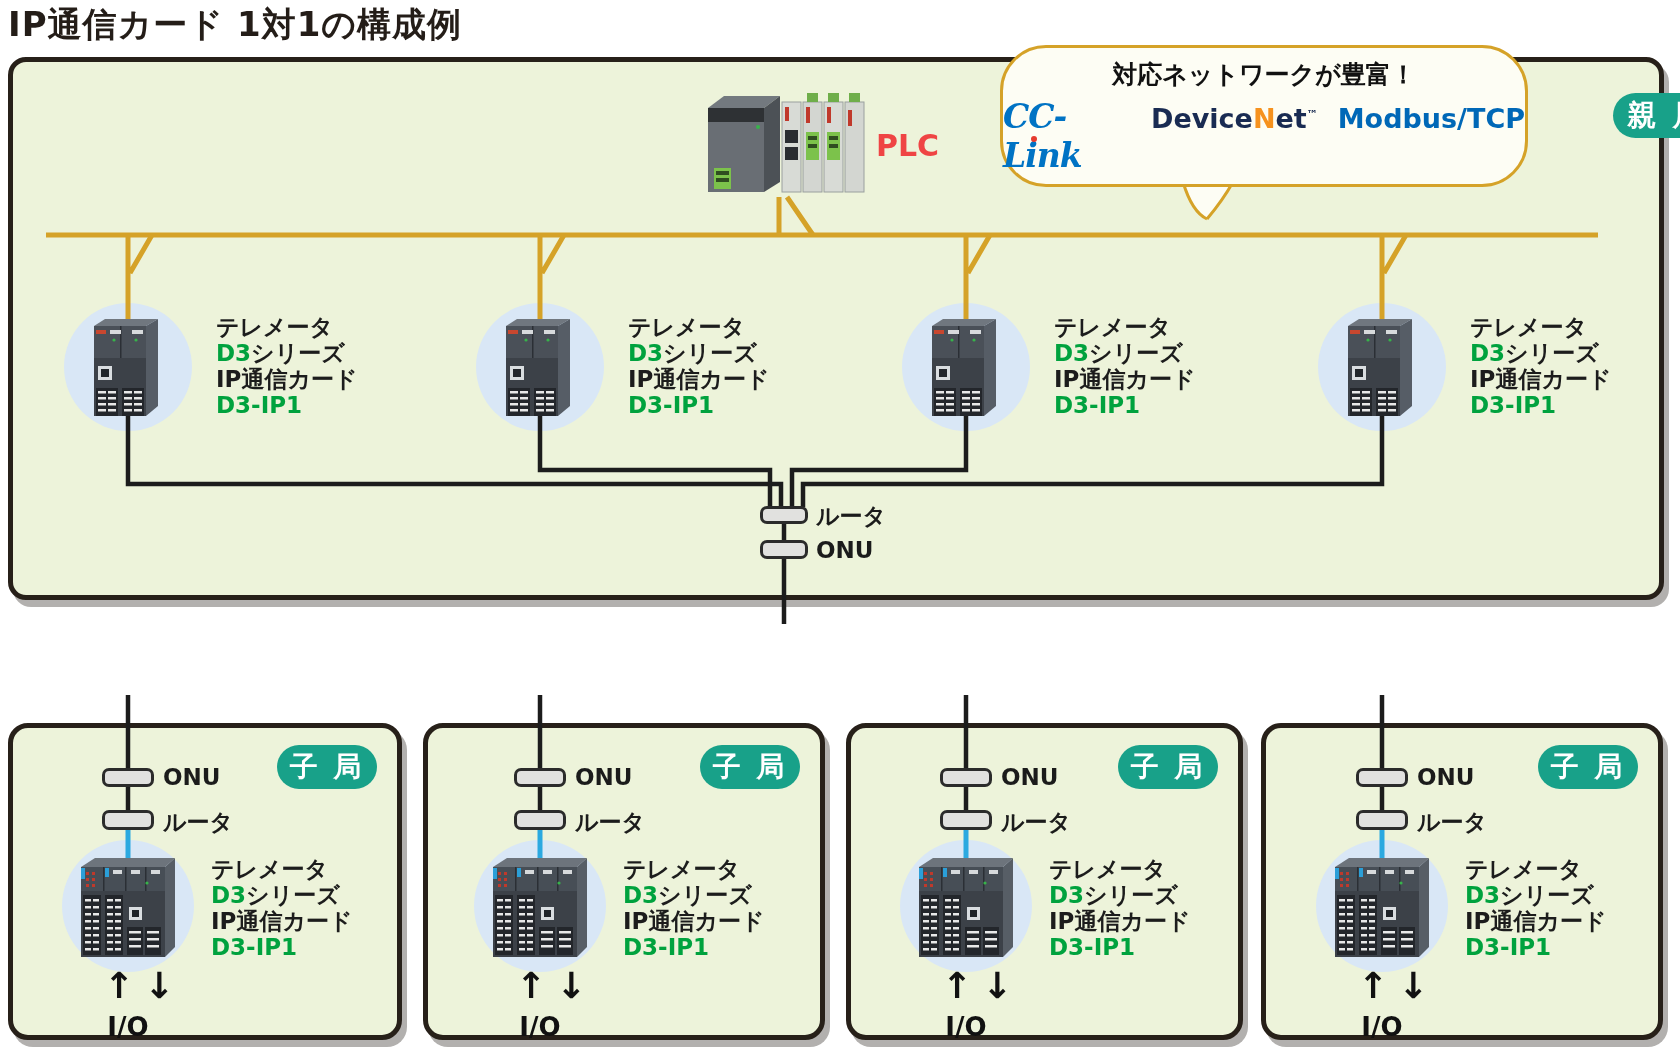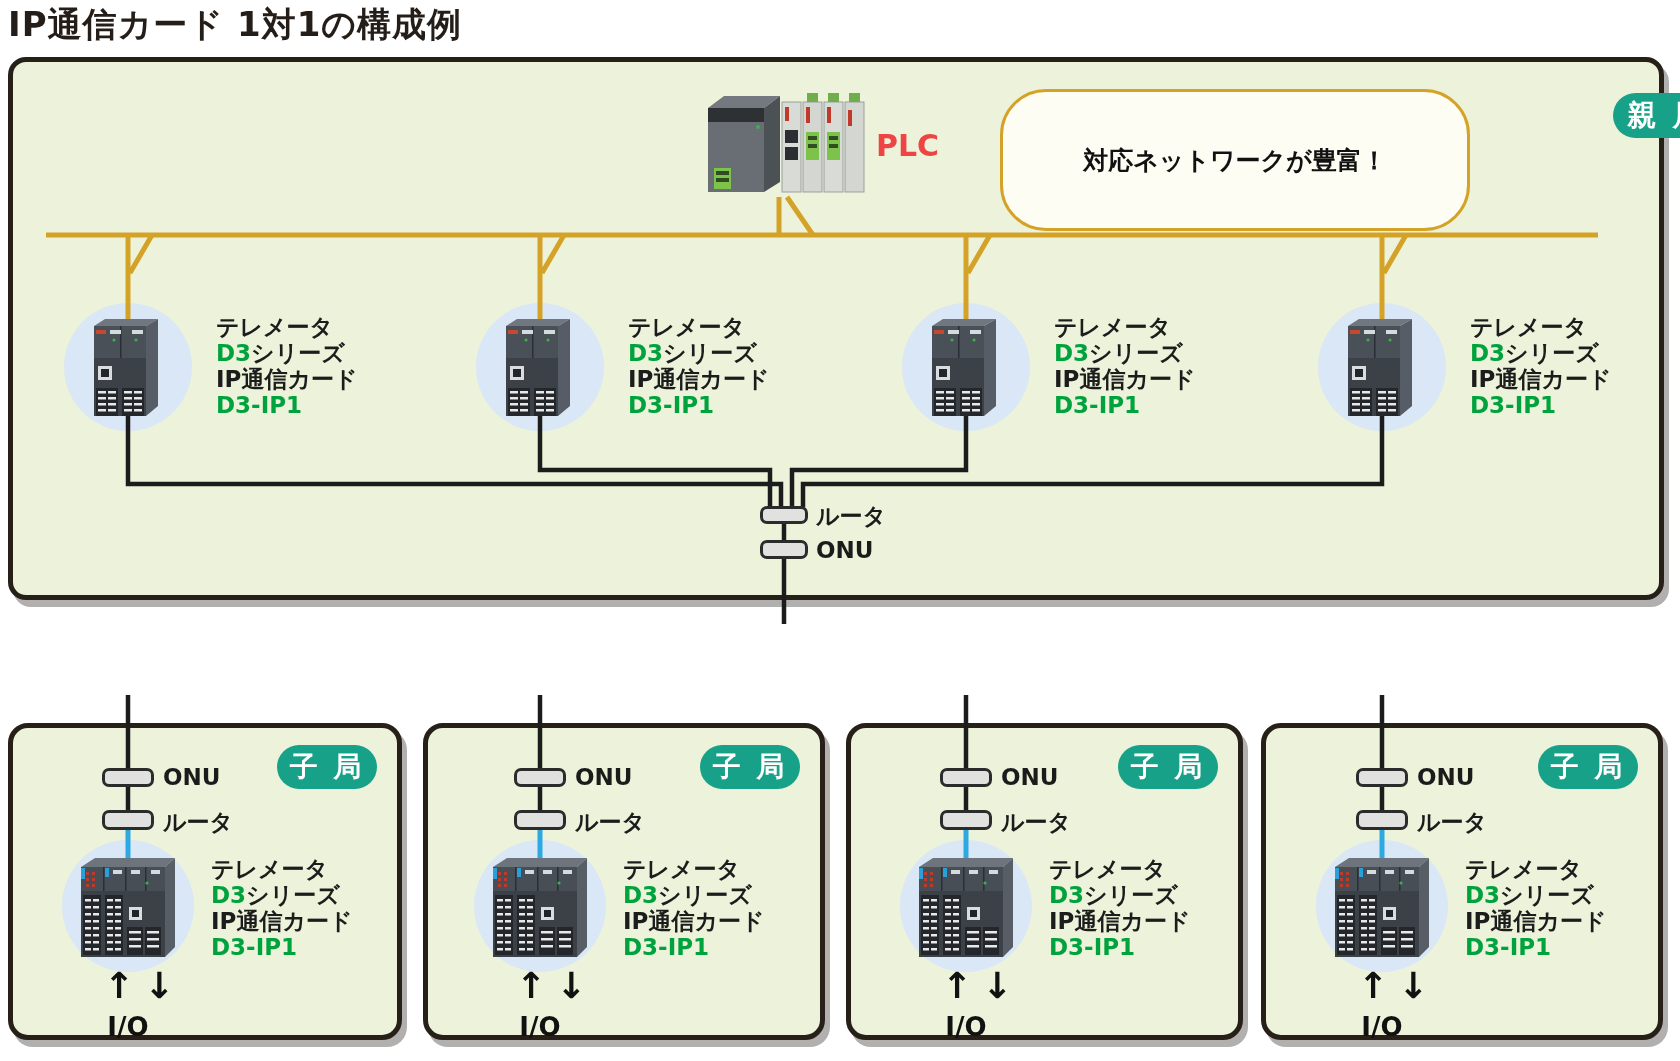--- a/index.html
+++ b/index.html
@@ -47,23 +47,23 @@
 
   
   #overlay{position:absolute;left:0;top:0;z-index:3;pointer-events:none;}
   .l-yellow{stroke:var(--yellow);stroke-width:5;fill:none;}
   .l-black{stroke:var(--line);stroke-width:4.5;fill:none;}
   .l-blue{stroke:var(--blue);stroke-width:5;fill:none;}
   .tail-fill{fill:#fdfdf4;stroke:none;}
   .tail-stroke{stroke:var(--yellow);stroke-width:3;fill:none;}
 
   
-  .bubble{position:absolute;left:1000px;top:45px;width:470px;height:142px;background:#fdfdf4;
+  .bubble{position:absolute;left:1000px;top:45px;width:528px;height:142px;background:#fdfdf4;
           border:3px solid var(--yellow);border-radius:46px;box-sizing:border-box;z-index:5;
-          display:flex;flex-direction:column;align-items:center;justify-content:center;gap:6px;margin-top:44px;}
+          display:flex;flex-direction:column;align-items:center;justify-content:center;gap:6px;}
   .bubble-title{font-size:25px;font-weight:700;color:#111;}
   .logo-row{display:flex;align-items:baseline;justify-content:center;gap:20px;}
   .logo-row2{gap:38px;}
   .cclink{font-family:"DejaVu Serif","Liberation Serif",serif;font-style:italic;font-weight:800;
           font-size:33px;color:#0073c4;letter-spacing:-1px;}
   .cc-i{position:relative;}
   .cc-i::after{content:"";position:absolute;top:0px;right:0px;width:6px;height:6px;
                background:#e63b2e;border-radius:50%;}
   .devicenet{font-size:27px;font-weight:800;color:#192b52;}
   .dn-n{color:#f6921e;}
@@ -151,20 +151,25 @@
       <rect x="129" y="46" width="9" height="4" fill="#2f4d20"></rect>
       <rect x="129" y="54" width="9" height="4" fill="#2f4d20"></rect>
     </g>
   </svg>
   <div class="plc-lbl">PLC</div>
 
   <div class="badge badge-master">親 局</div>
 
   <div class="bubble">
     <div class="bubble-title">対応ネットワークが豊富！</div>
+    <div class="logo-row">
+      <span class="cclink"><span>CC-L</span><span class="cc-i">i</span><span>nk</span></span>
+      <span class="devicenet"><span>Device</span><span class="dn-n">N</span><span>et</span><span class="dn-tm">™</span></span>
+      <span class="modbustcp">Modbus/TCP</span>
+    </div>
   </div>
 
   <div class="gray-box" style="left:760px;top:506px;width:48px;height:18px;"></div>
   <div class="lbl" style="left:816px;top:501px;">ルータ</div>
   <div class="gray-box" style="left:760px;top:540px;width:48px;height:19px;"></div>
   <div class="lbl" style="left:816px;top:537px;">ONU</div>
 
 <div class="munit" style="left: 128px;">
       <div class="circle" style="left:-64px;top:303px;width:128px;height:128px;"></div>
       <svg class="devsvg" style="left:-36px;top:318px;" width="70" height="100" viewBox="0 0 70 100">

